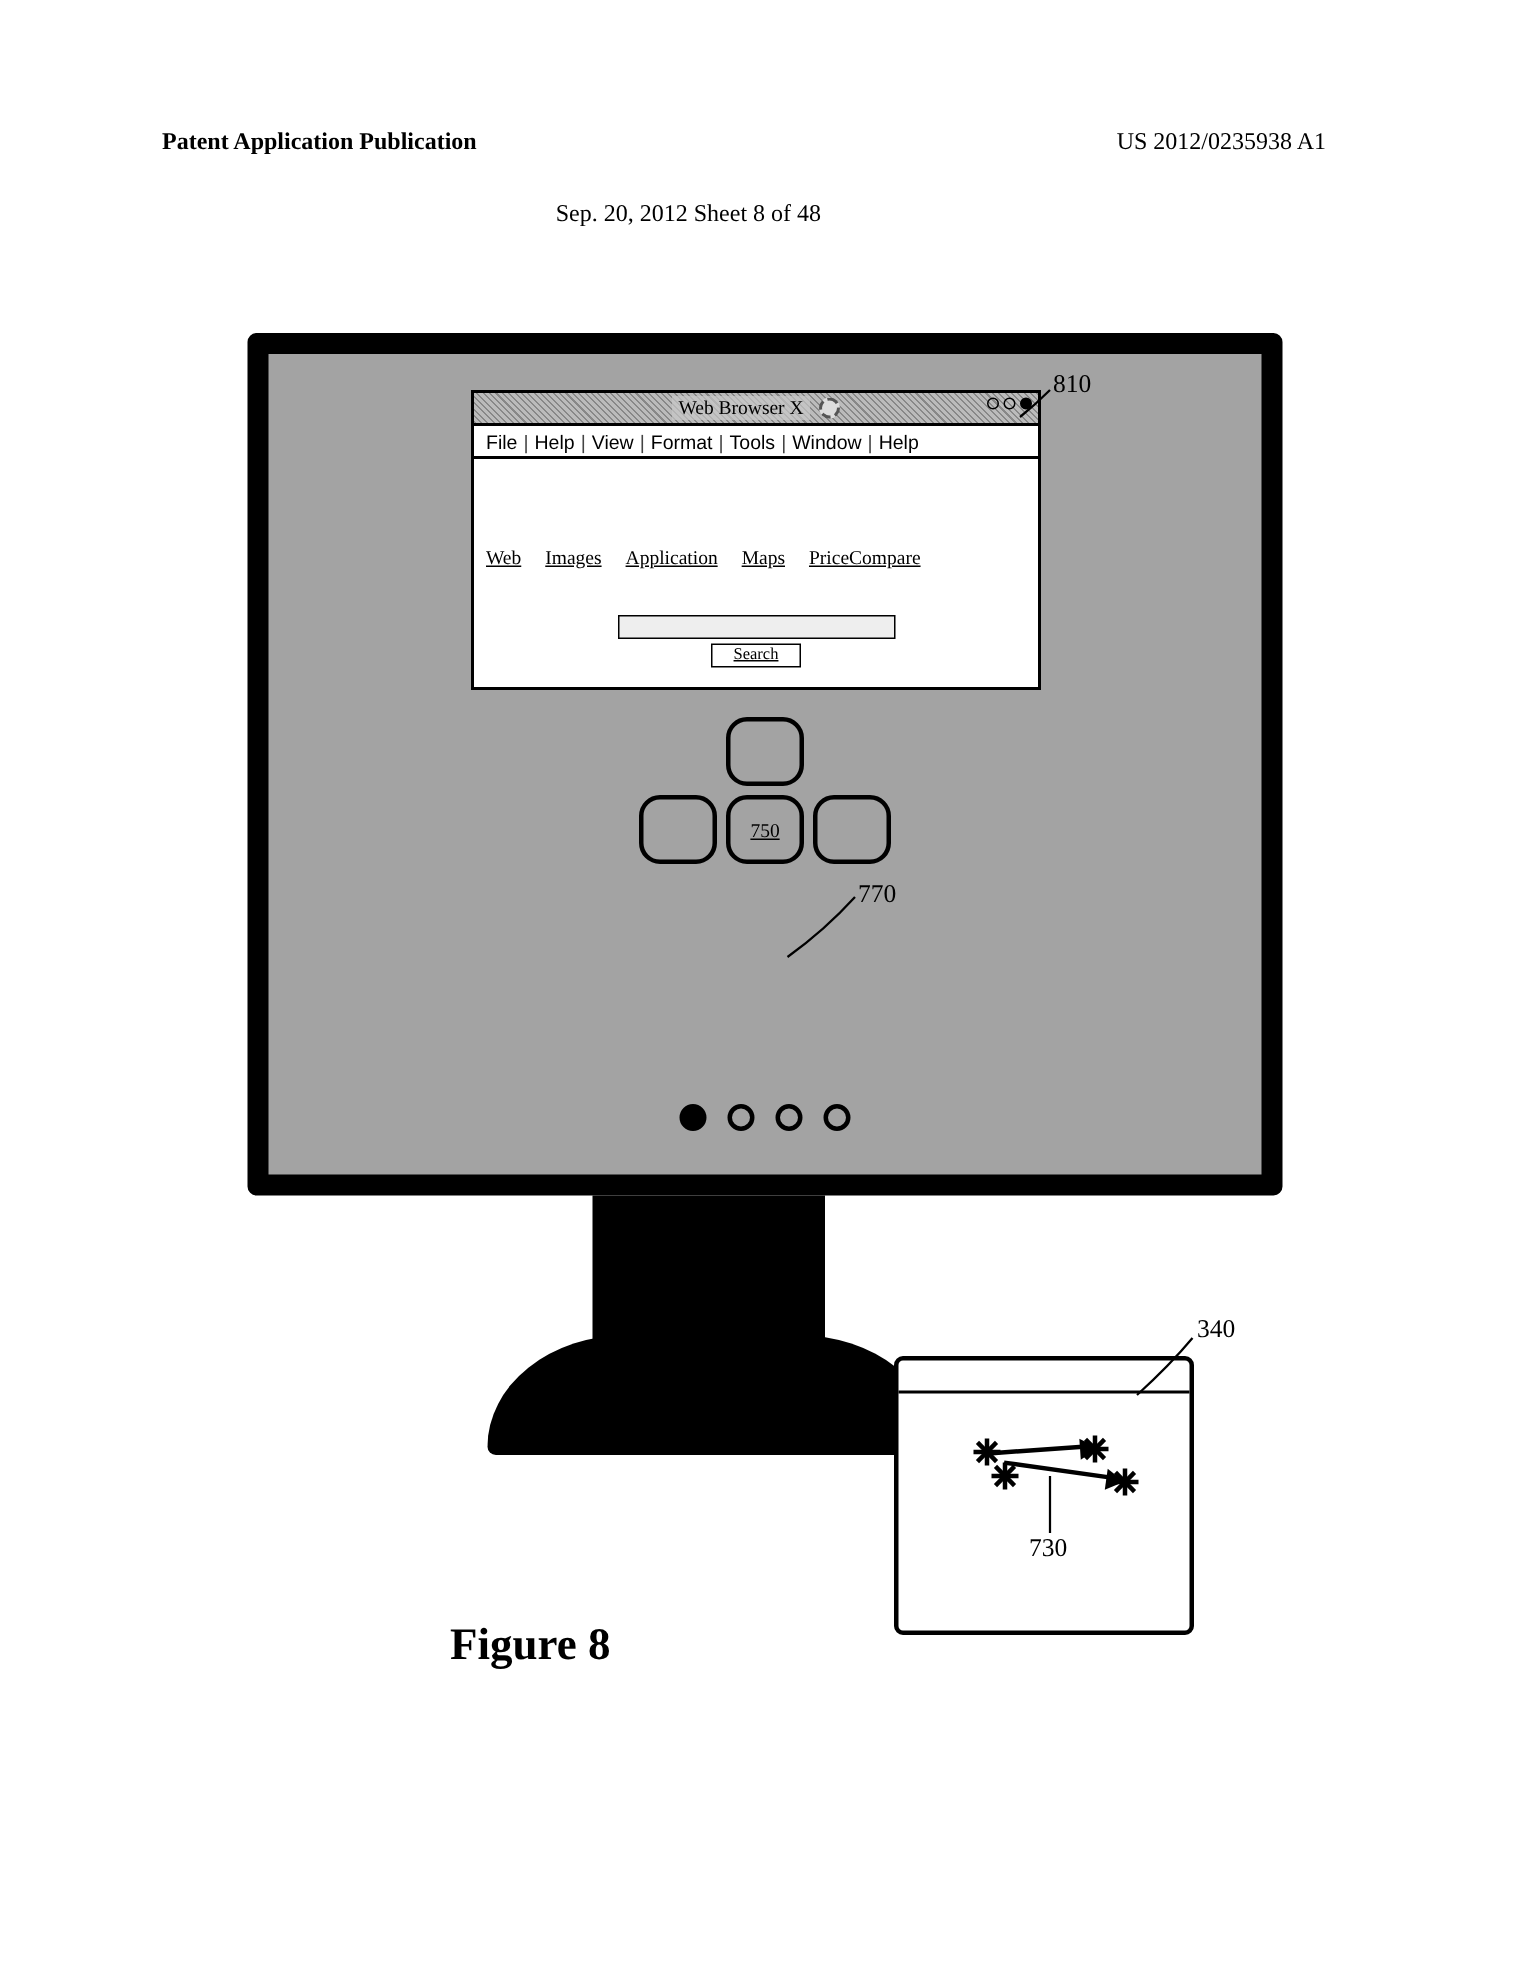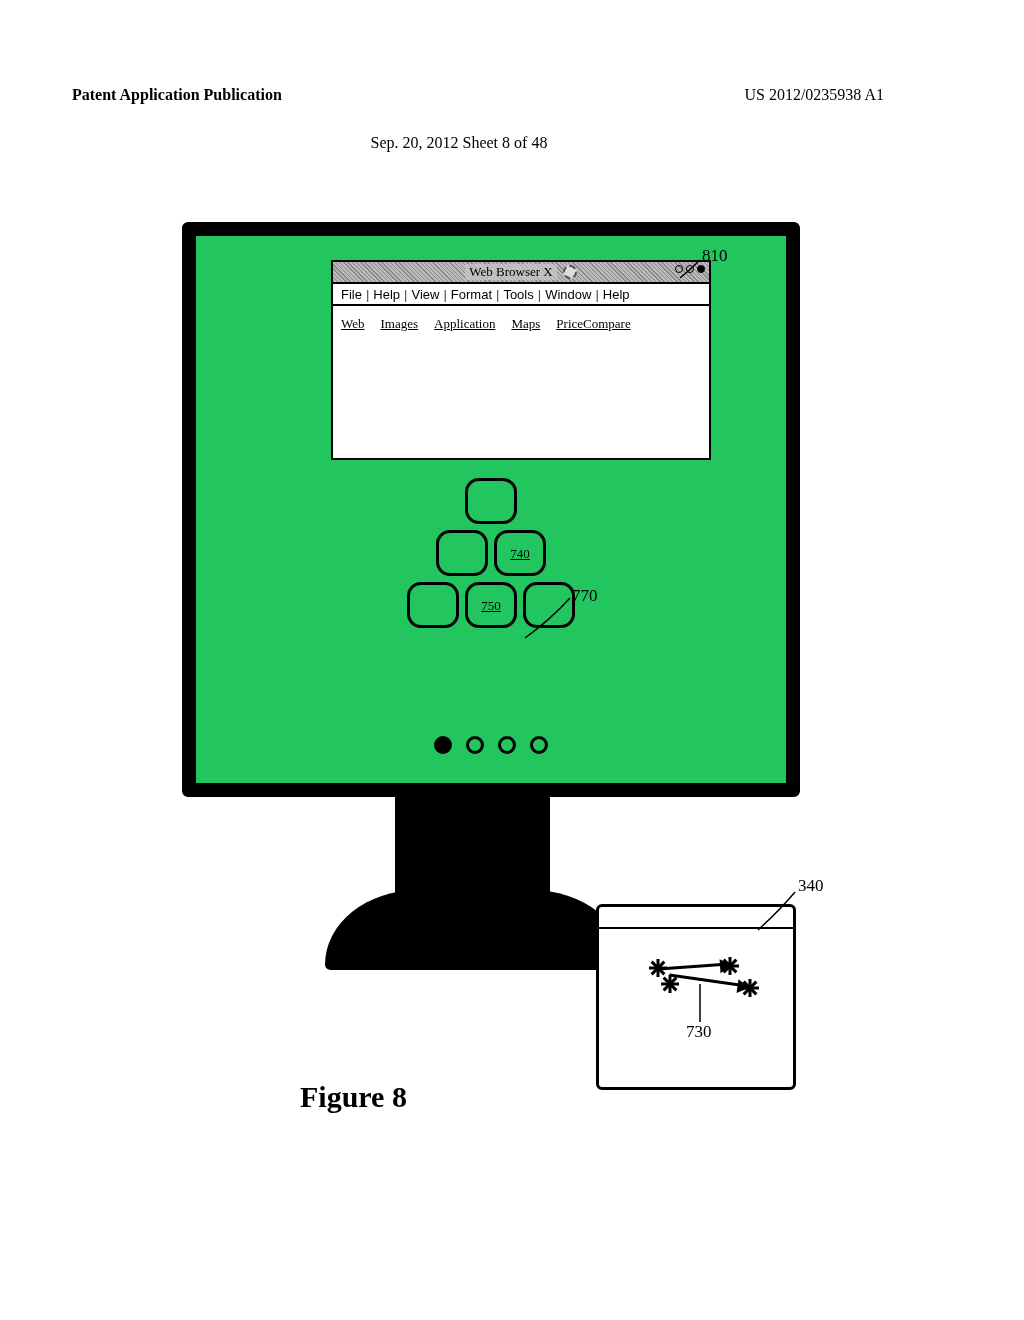--- a/index.html
+++ b/index.html
@@ -11,36 +11,36 @@
     position: relative;
     overflow: hidden;
   }
   .page-header {
     position: absolute;
     top: 86px;
     left: 0; right: 0;
     display: flex;
     justify-content: space-between;
     font-size: 16px;
-    padding: 0 140px 0 72px;
+    padding: 0 140px 0 108px;
     gap: 34px;
   }
   .page-header .left { font-weight: bold; }
   .page-header .center { position: absolute; left: 50%; transform: translateX(-80%); margin-top: 48px; }
   .page-header .right { }
 
   
   .monitor {
     position: absolute;
-    left: 182px;
+    left: 165px;
     top: 222px;
-    width: 618px;
+    width: 690px;
     height: 575px;
     border: 14px solid #000;
-    background: #22c55e;
+    background: #a3a3a3;
     border-radius: 6px;
   }
   .stand-neck {
     position: absolute;
     left: 395px;
     top: 797px;
     width: 155px;
     height: 120px;
     background: #000;
     border-top-left-radius: 0;
@@ -108,20 +108,21 @@
     font-family: Liberation Sans, sans-serif;
   }
   .menu-item { padding: 0 2px; }
   .menu-sep { padding: 0 2px; color: #444; }
 
   .browser-tabs {
     display: flex;
     gap: 16px;
     padding: 10px 8px;
     font-size: 13px;
+    margin-top: 48px;
   }
   .tab-link { text-decoration: underline; }
 
   .search-area {
     display: flex;
     flex-direction: column;
     align-items: center;
     margin-top: 20px;
   }
   .search-box {
@@ -281,31 +282,29 @@
         <span class="menu-sep">|</span>
       <span class="menu-item">Help</span>
     </div>
     <div class="browser-tabs">
       <span class="tab-link">Web</span>
       <span class="tab-link">Images</span>
       <span class="tab-link">Application</span>
       <span class="tab-link">Maps</span>
       <span class="tab-link">PriceCompare</span>
     </div>
+    <div class="search-area">
+      <div class="search-box"></div>
+      <div class="search-btn">Search</div>
+    </div>
   </div>
 
   <div class="icons">
     <div class="icon-row">
       <div class="appicon"></div>
-    </div>
-    <div class="icon-row">
-      <div class="appicon"></div>
-      <div class="appicon">
-          <span class="ref">740</span>
-        </div>
     </div>
     <div class="icon-row">
       <div class="appicon"></div>
       <div class="appicon">
           <span class="ref">750</span>
         </div>
       <div class="appicon"></div>
     </div>
   </div>
 

